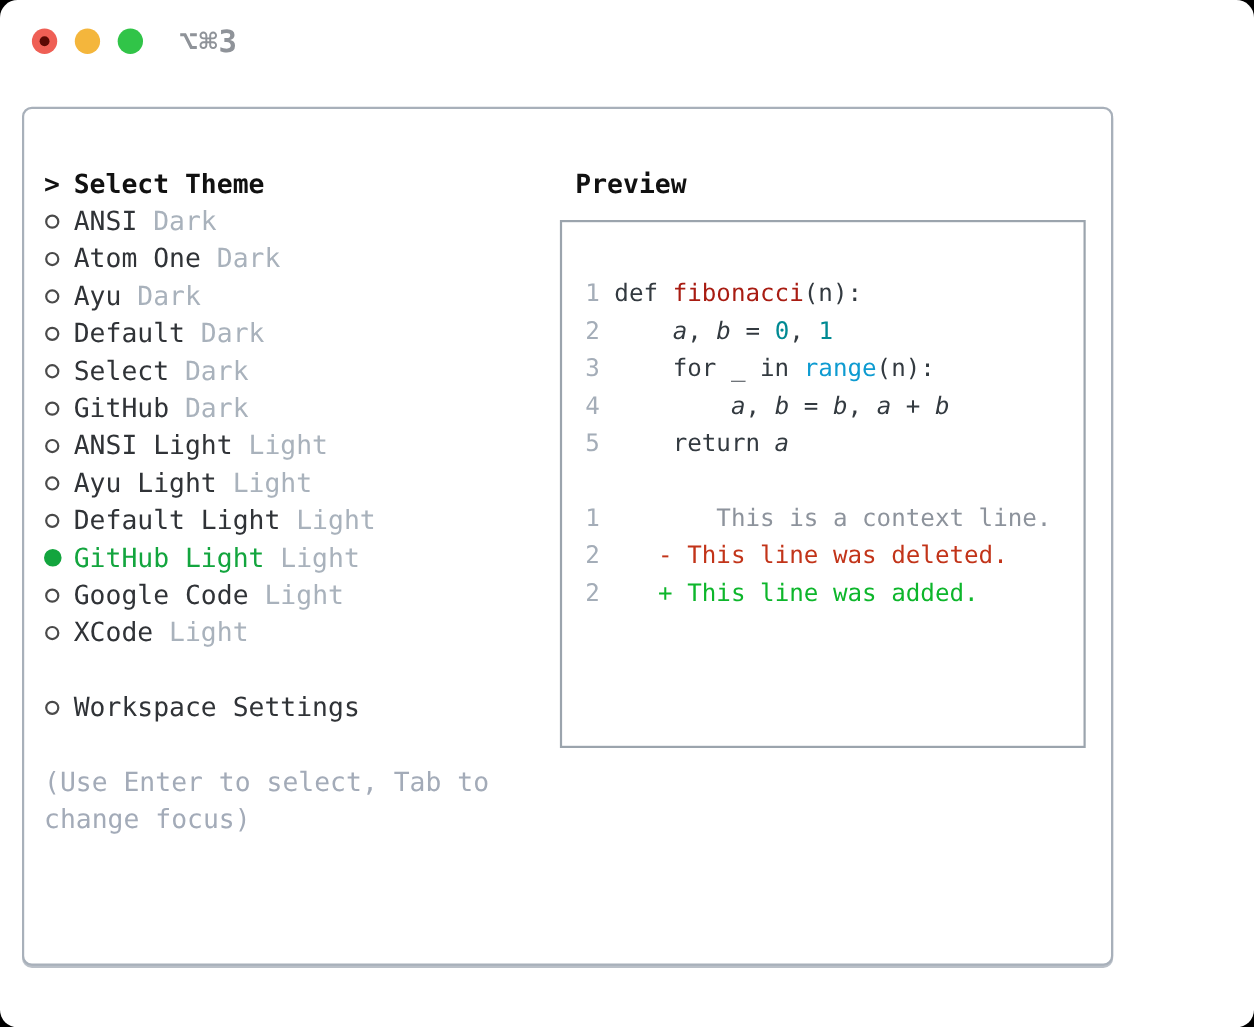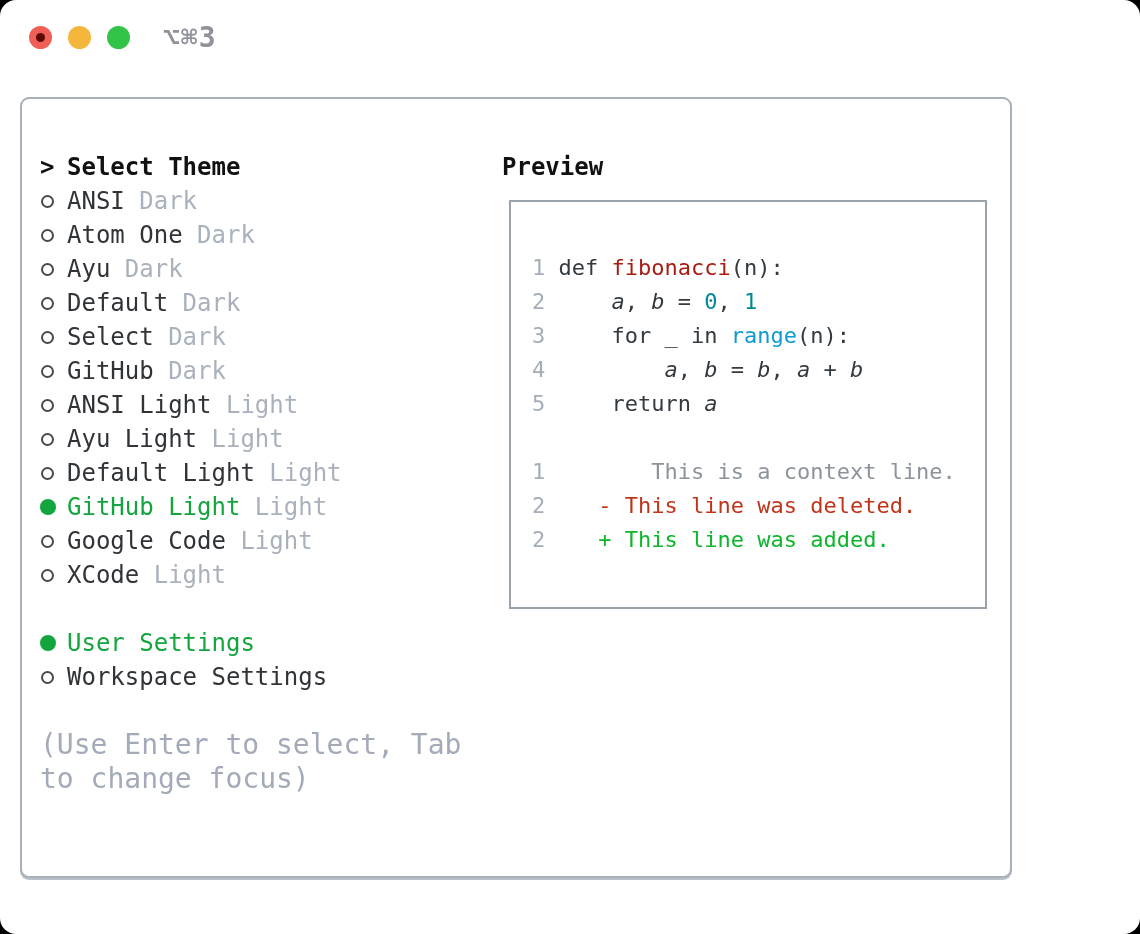--- a/index.html
+++ b/index.html
@@ -34,25 +34,25 @@
   .row{height:34px;display:flex;align-items:center;font-size:24px;color:var(--text-dark);}
   .row .marker{width:27px;display:flex;align-items:center;justify-content:flex-start;flex:0 0 27px;}
   .prompt{font-weight:bold;font-size:24px;color:#111;}
   .hdr{font-weight:bold;color:#111;}
   .radio{width:13px;height:13px;border-radius:50%;border:2.5px solid var(--radio-border);margin-left:1px;}
   .radio.sel{background:var(--green);border-color:var(--green);width:16px;height:16px;margin-left:0;}
   .row .name{white-space:pre;text-align:center;}
   .row.selected .name{color:var(--green);}
   .row .variant{color:var(--muted);white-space:pre;}
   .spacer{height:34px;}
-  .hint{margin-top:0;width:436px;font-size:28px;line-height:34px;color:var(--hint);}
+  .hint{margin-top:0;width:436px;font-size:24px;line-height:34px;color:var(--hint);}
   
-  .preview-header{position:absolute;left:480px;top:51px;height:34px;display:flex;
+  .preview-header{position:absolute;left:501px;top:51px;height:34px;display:flex;
     align-items:center;font-size:24px;font-weight:bold;color:#111;}
-  .preview-box{position:absolute;left:487px;top:101px;width:478px;height:409px;
+  .preview-box{position:absolute;left:487px;top:101px;width:478px;height:480px;
     border:2px solid var(--preview-border);background:#fff;overflow:hidden;}
   .code{padding:49px 0 0 21px;font-size:22px;line-height:34px;white-space:pre;}
   .code .ln{color:var(--line-num);}
   .tk-code{color:var(--code);}
   .tk-function{color:var(--function);}
   .tk-variable{color:var(--code);font-style:italic;}
   .tk-number{color:var(--number);}
   .tk-builtin{color:var(--builtin);}
   .tk-context{color:var(--context);}
   .tk-deleted{color:var(--deleted);}
@@ -166,26 +166,20 @@
             </span>
             <span class="name">XCode</span>
             <span class="variant"> Light</span>
           </div>
         </div>
 
       <div class="spacer"></div>
 
 
       <div id="apply-list">
-          <div class="row selected">
-            <span class="marker">
-              <span class="radio sel"></span>
-            </span>
-            <span class="name">User Settings</span>
-          </div>
           <div class="row">
             <span class="marker">
               <span class="radio"></span>
             </span>
             <span class="name">Workspace Settings</span>
           </div>
         </div>
 
       <div class="spacer"></div>
 

